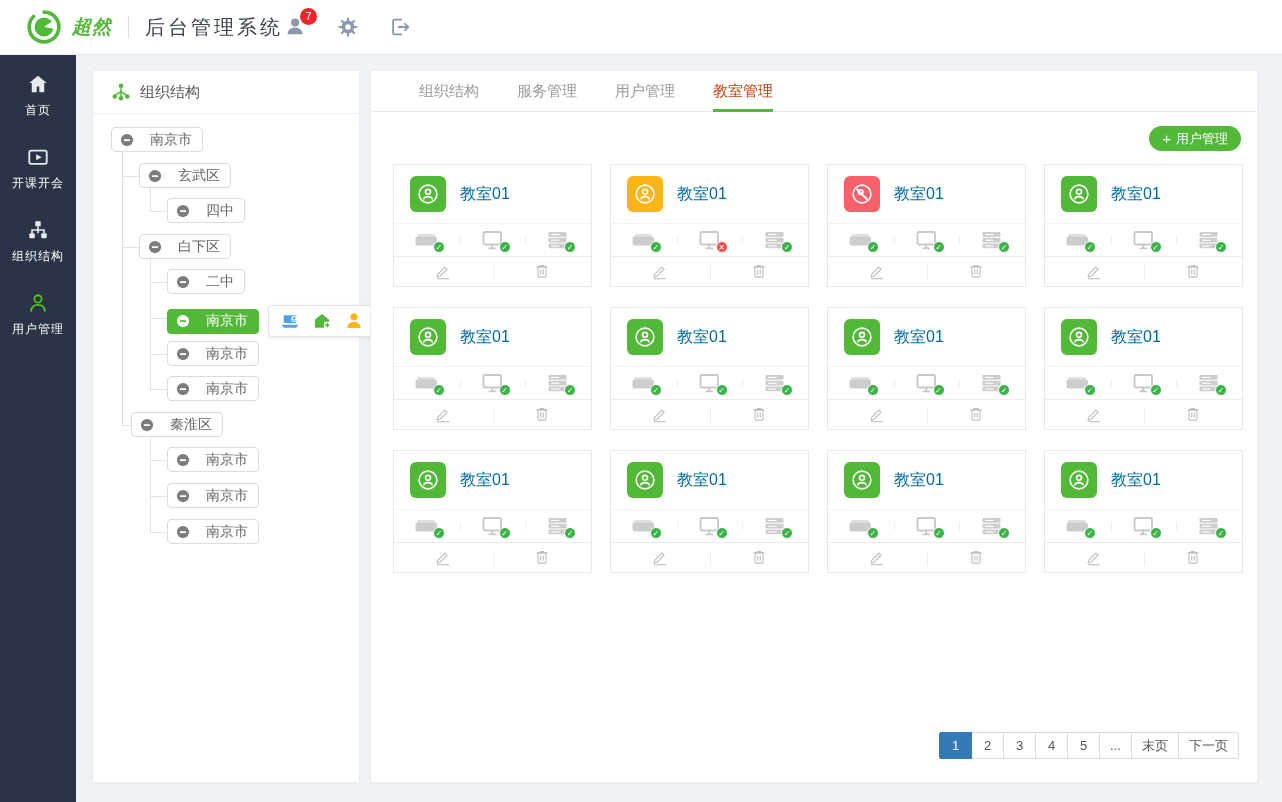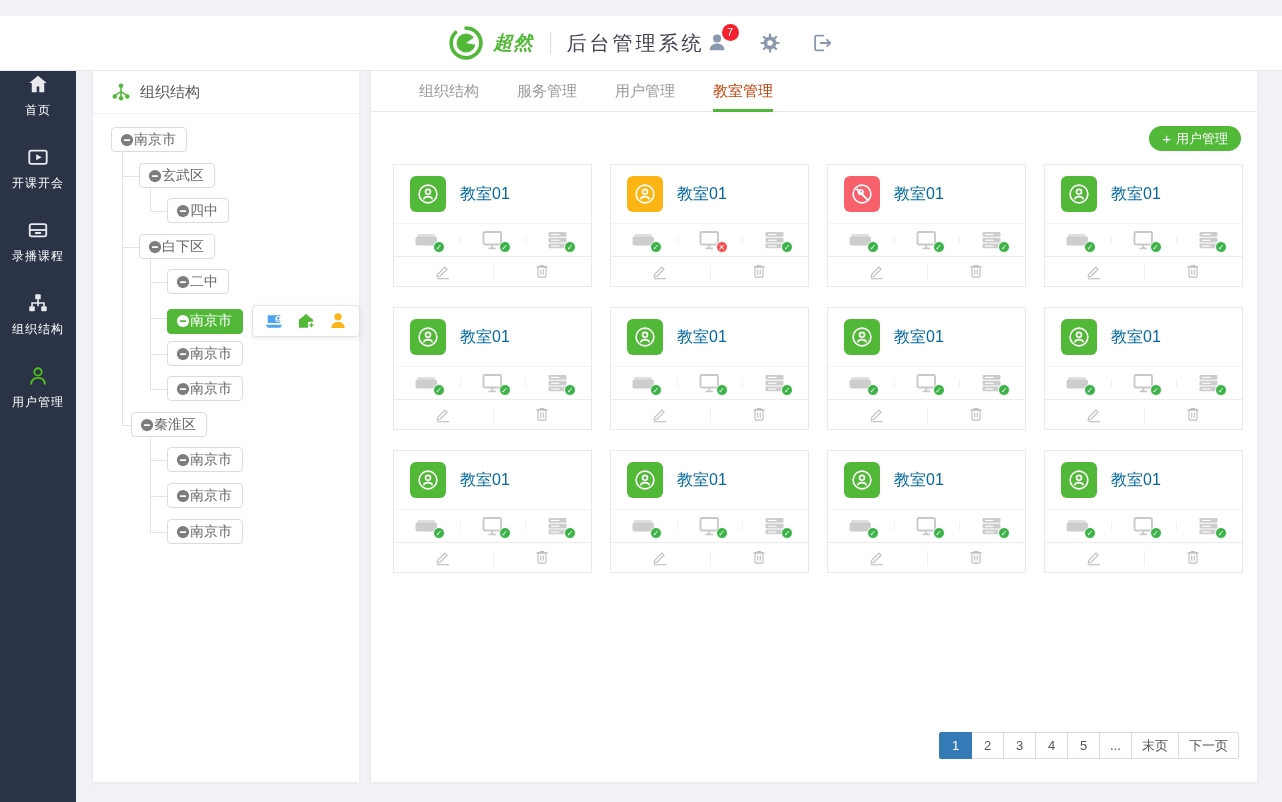--- a/index.html
+++ b/index.html
@@ -5,22 +5,22 @@
   :root{
     --green:#52b838; --yellow:#fdb515; --red:#f8606b;
     --ok:#3db249; --err:#f64c4c; --blue:#337ab7;
     --sidebar:#2a3446; --page:#f0f2f5; --line:#e8e8e8;
   }
   *{margin:0;padding:0;box-sizing:border-box;}
   html,body{width:1282px;height:802px;overflow:hidden;}
   body{font-family:"Liberation Sans","DejaVu Sans",sans-serif;background:var(--page);position:relative;}
 
   
-  .app-header{position:absolute;left:0;top:16px;width:1282px;height:55px;background:#fff;
-    border-bottom:1px solid #e6e8eb;display:flex;align-items:center;justify-content:center;
+  .app-header{position:absolute;left:0;top:0;width:1282px;height:55px;background:#fff;
+    border-bottom:1px solid #e6e8eb;display:flex;align-items:center;justify-content:flex-start;
     padding:0 26px;z-index:10;}
   .brand{display:flex;align-items:center;gap:10px;}
   .logo{width:36px;height:36px;display:inline-flex;}
   .brand-name{color:var(--green);font-size:19px;font-weight:bold;font-style:italic;letter-spacing:1px;}
   .brand-divider{width:1px;height:22px;background:#d9dde2;margin:0 6px;}
   .app-title{color:#3e4450;font-size:20px;letter-spacing:3px;}
   .header-actions{display:flex;align-items:center;gap:26px;}
   .h-icon{position:relative;width:26px;height:26px;display:inline-flex;align-items:center;justify-content:center;cursor:pointer;}
   .h-icon svg{width:22px;height:22px;}
   .notif-badge{position:absolute;top:-6px;right:-8px;min-width:17px;height:17px;border-radius:9px;
@@ -40,21 +40,21 @@
   .tree-panel{left:92px;top:70px;width:268px;height:713px;}
   .main-panel{left:370px;top:70px;width:888px;height:713px;}
 
   
   .tree-head{height:43px;display:flex;align-items:center;gap:9px;padding-left:18px;border-bottom:1px solid #eef0f2;}
   .tree-head-icon{width:20px;height:20px;color:var(--green);display:inline-flex;}
   .tree-head-icon svg{width:20px;height:20px;}
   .tree-title{font-size:15px;color:#555;}
   .tree-body{position:relative;width:100%;height:668px;}
   .tree-row{position:absolute;display:flex;align-items:center;}
-  .tree-node{display:inline-flex;align-items:center;gap:0;height:25px;padding:0 10px 0 8px;
+  .tree-node{display:inline-flex;align-items:center;gap:16px;height:25px;padding:0 10px 0 8px;
     border:1px solid #dcdcdc;border-radius:4px;background:#fff;font-size:14px;color:#666;cursor:pointer;white-space:nowrap;}
   .tree-node .mc{width:14px;height:14px;display:inline-flex;}
   .tree-node .mc svg{width:14px;height:14px;}
   .mc-bg{fill:#7d7d7d;} .mc-bar{fill:#fff;}
   .tree-row.selected .tree-node{background:var(--green);border-color:var(--green);color:#fff;}
   .tree-row.selected .mc-bg{fill:#fff;} .tree-row.selected .mc-bar{fill:var(--green);}
   .node-popup{display:flex;align-items:center;gap:12px;margin-left:9px;background:#fff;border:1px solid #e3e3e3;
     border-radius:4px;padding:5px 11px;box-shadow:0 1px 5px rgba(0,0,0,.08);}
   .node-popup .pp-icon{width:20px;height:20px;display:inline-flex;cursor:pointer;}
   .node-popup .pp-icon svg{width:20px;height:20px;}
@@ -165,30 +165,20 @@
           <svg viewBox="0 0 24 24">
             <rect x="2.5" y="5" width="19" height="14.5" rx="2" fill="none" stroke="currentColor" stroke-width="2"></rect>
             <path d="M10 8.9l6 3.3-6 3.3z" fill="currentColor"></path>
           </svg>
         </span>
        <span class="sb-label">开课开会</span>
      </div>
       <div class="sb-item">
        <span class="sb-icon">
           <svg viewBox="0 0 24 24">
-            <rect x="3" y="5.5" width="18" height="13.5" rx="2" fill="none" stroke="currentColor" stroke-width="2"></rect>
-            <path d="M3.5 12h17" stroke="currentColor" stroke-width="2"></path>
-            <rect x="8.5" y="14.2" width="7" height="2.2" rx="1" fill="currentColor"></rect>
-          </svg>
-        </span>
-       <span class="sb-label">录播课程</span>
-     </div>
-      <div class="sb-item">
-       <span class="sb-icon">
-          <svg viewBox="0 0 24 24">
             <rect x="9" y="2.5" width="6" height="5.5" rx="1" fill="currentColor"></rect>
             <rect x="2.5" y="15.5" width="6" height="5.5" rx="1" fill="currentColor"></rect>
             <rect x="15.5" y="15.5" width="6" height="5.5" rx="1" fill="currentColor"></rect>
             <path d="M12 8v4M5.5 15.5V12h13v3.5M12 12v3.5" stroke="currentColor" stroke-width="1.8" fill="none"></path>
           </svg>
         </span>
        <span class="sb-label">组织结构</span>
      </div>
       <div class="sb-item active">
        <span class="sb-icon">

